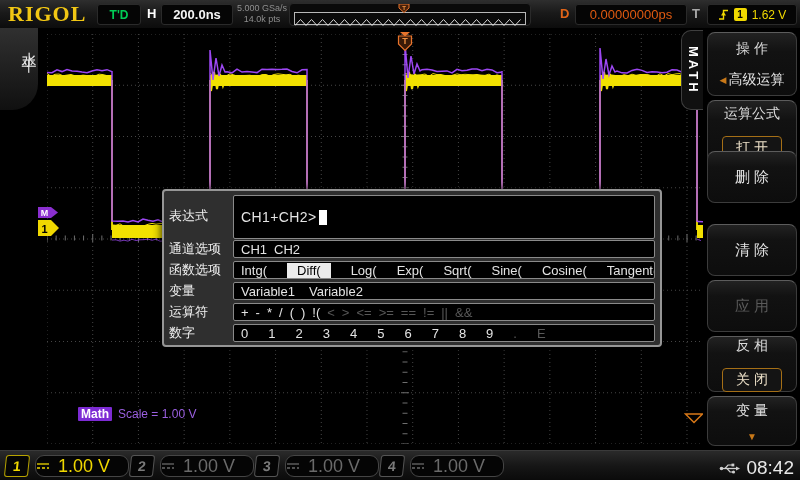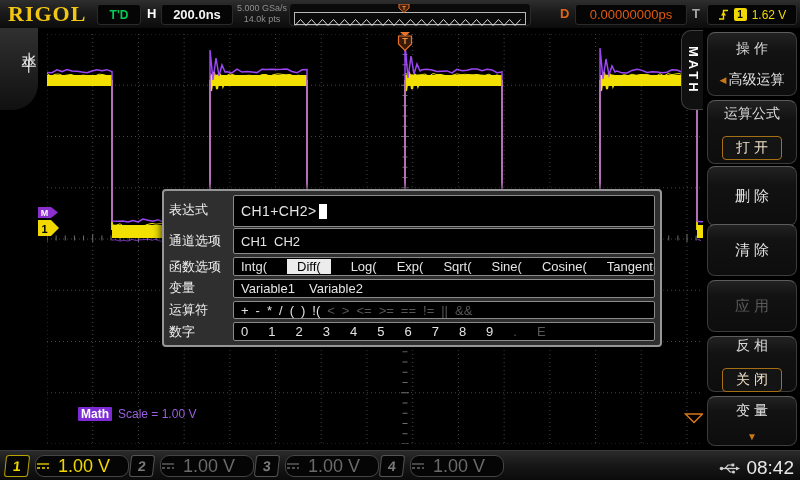--- a/index.html
+++ b/index.html
@@ -45,21 +45,21 @@
   #mathscaletext{color:#9a5fe0;margin-left:6px;}
   #pagetri{position:absolute;left:684px;top:413px;z-index:3;}
   
   #dialog{position:absolute;left:162px;top:189px;width:500px;height:158px;z-index:5;
     background:#2f2f2f;border:2px solid #969696;border-radius:4px;box-sizing:border-box;
     box-shadow:0 0 10px rgba(0,0,0,.9);padding:4px 5px;display:flex;flex-direction:column;gap:3px;}
   .drow{display:flex;align-items:stretch;}
   .dlabel{width:64px;flex:0 0 64px;color:#f0f0f0;font-size:13px;display:flex;align-items:center;}
   .dbox{flex:1;background:#000;border:1px solid #8a8a8a;border-radius:2px;color:#e4e4e4;
     display:flex;align-items:center;padding:0 7px;font-size:13px;overflow:hidden;white-space:nowrap;}
-  .r-xl{height:30px;} .r-lg{height:27px;} .r-sm{height:19px;}
+  .r-xl{height:42px;} .r-lg{height:27px;} .r-sm{height:19px;}
   .dbox.tokens{gap:20px;} .dbox.gap-sm{gap:7px;} .dbox.gap-lg{gap:14px;}
   #exprbox{font-size:14px;letter-spacing:.4px;}
   .cursor{display:inline-block;width:8px;height:15px;background:#fff;margin-left:2px;}
   .tok{color:#e4e4e4;}
   .tok.selected{background:#ececec;color:#000;padding:0 10px;}
   .tok.dim{color:#585858;}
   
   #menu{position:absolute;left:703px;top:28px;width:97px;height:422px;background:#000;z-index:6;}
   .mgroup{position:absolute;left:4px;width:90px;box-sizing:border-box;
     background:linear-gradient(180deg,#222 0%,#121212 30%,#0d0d0d 100%);
@@ -414,21 +414,21 @@
       <div class="mheader">操  作</div>
       <div class="mbtn">
         <span class="back-arrow">◀</span>
         <span>高级运算</span>
       </div>
     </div>
     <div class="mgroup" style="top:72px;height:64px">
       <div class="mheader">运算公式</div>
       <div class="mbtn framed">打 开</div>
     </div>
-    <div class="mgroup" style="top:138px;height:60px">
+    <div class="mgroup" style="top:123px;height:52px">
       <div class="mbtn solo">删  除</div>
     </div>
     <div class="mgroup" style="top:196px;height:52px">
       <div class="mbtn solo">清  除</div>
     </div>
     <div class="mgroup disabled" style="top:252px;height:52px">
       <div class="mbtn solo">应  用</div>
     </div>
     <div class="mgroup" style="top:308px;height:56px">
       <div class="mheader">反  相</div>

